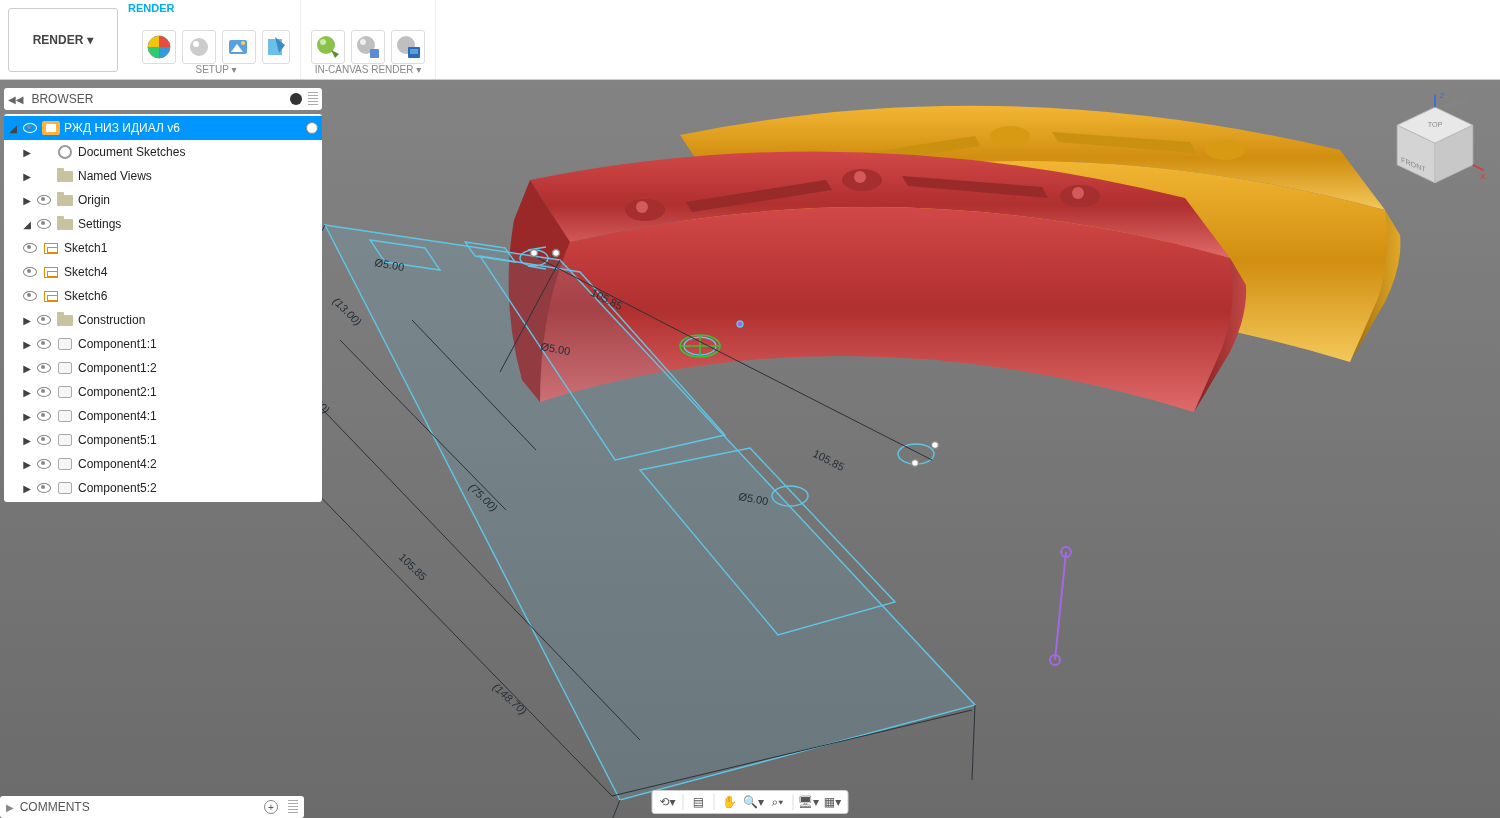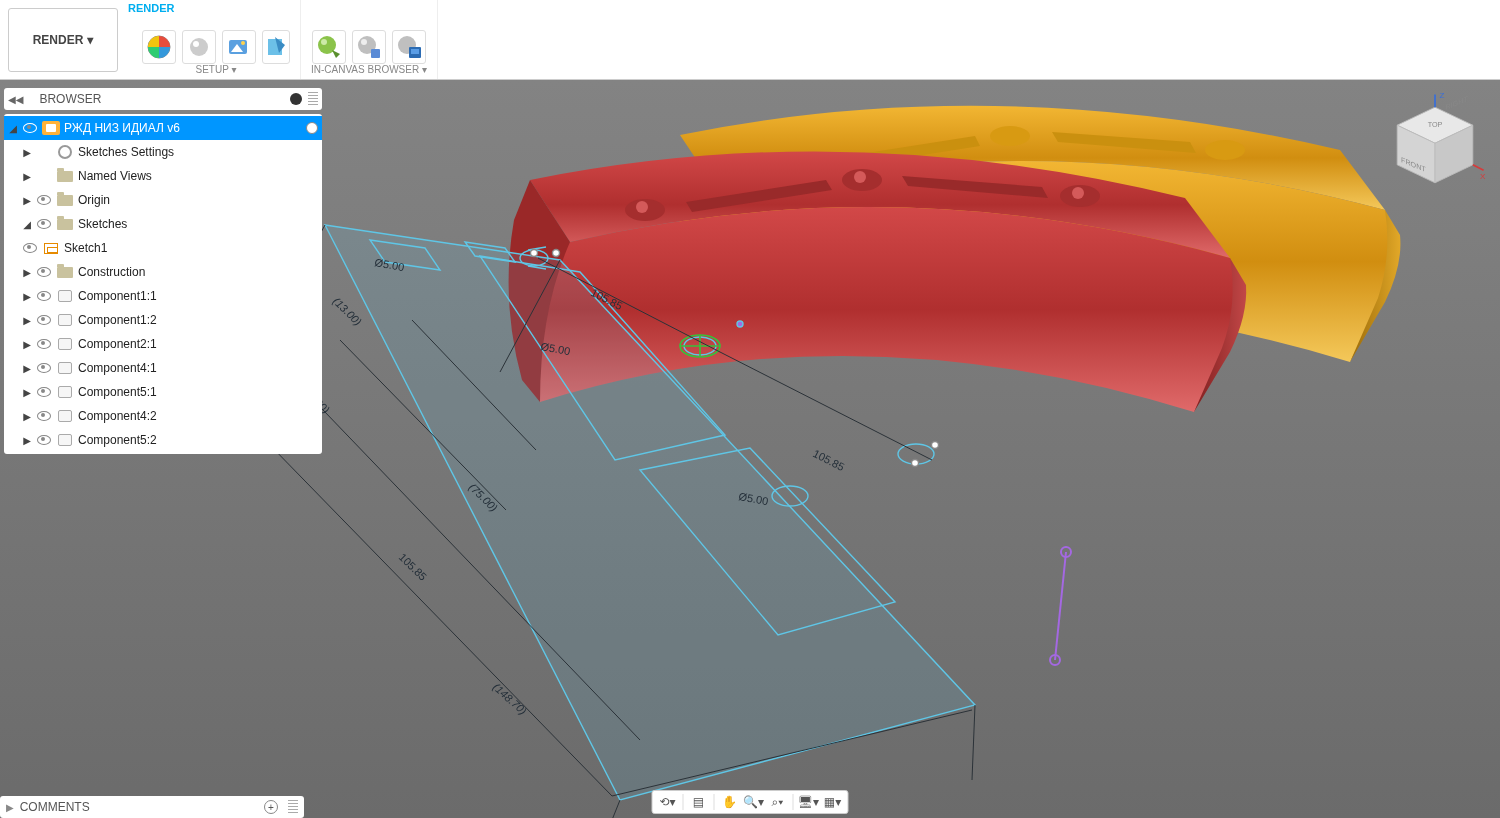--- a/index.html
+++ b/index.html
@@ -12,21 +12,21 @@
 .tb-group { display: flex; flex-direction: column; align-items: center; justify-content: flex-end; padding: 2px 10px 4px; border-right: 1px solid #eee; }
 .tb-icons { display: flex; gap: 6px; align-items: flex-end; margin-top: 18px; }
 .tb-icon { width: 34px; height: 34px; border: 1px solid #ddd; border-radius: 3px; display: flex; align-items: center; justify-content: center; cursor: pointer; position: relative; }
 .tb-icon.small { width: 28px; height: 34px; }
 .tb-group-label { margin-top: 0; font-size: 10px; color: #888; }
 
 
 .browser { position: absolute; top: 88px; left: 4px; width: 318px; background: rgba(0,0,0,0); font-size: 12px; color: #222; }
 .browser-header { background: #fff; border-radius: 3px; padding: 2px 4px; display: flex; align-items: center; gap: 4px; height: 22px; }
 .br-collapse { font-size: 10px; color: #666; }
-.br-title { flex: 1; margin-left: 12px; font-weight: normal; color: #555; }
+.br-title { flex: 1; margin-left: 4px; font-weight: normal; color: #555; }
 .br-dot { width: 12px; height: 12px; border-radius: 50%; background: #333; margin-right: 2px; }
 .br-drag { width: 10px; height: 14px; background: repeating-linear-gradient(to bottom, #aaa 0 1px, transparent 1px 3px); }
 
 .tree-root { background: #fff; border-radius: 3px; margin-top: 4px; padding: 2px 0; }
 .tree-item { display: flex; align-items: center; height: 24px; padding: 0 4px; gap: 4px; }
 .tree-item.selected { background: #0096ff; color: #fff; }
 .tree-caret { width: 10px; text-align: center; color: #444; font-size: 10px; cursor: pointer; }
 .tree-caret.blank { visibility: hidden; }
 .tree-eye { width: 16px; height: 16px; display: flex; align-items: center; justify-content: center; cursor: pointer; }
 .tree-icon { width: 18px; height: 16px; display: flex; align-items: center; justify-content: center; }
@@ -262,21 +262,21 @@
           </svg>
       </div>
       <div class="tb-icon">
         <svg width="26" height="26">
             <circle cx="11" cy="11" r="9" fill="#bfbfbf"></circle>
             <rect x="13" y="13" width="12" height="11" fill="#2b6bb3" rx="1"></rect>
             <rect x="15" y="15" width="8" height="5" fill="#5a9de6"></rect>
           </svg>
       </div>
     </div>
-    <div class="tb-group-label"><span>IN-CANVAS BROWSER</span> ▾</div>
+    <div class="tb-group-label"><span>IN-CANVAS RENDER</span> ▾</div>
   </div>
 
 </div>
 
 <div class="browser">
   <div class="browser-header">
     <span class="br-collapse">◀◀</span>
     <span class="br-title">BROWSER</span>
     <span class="br-dot"></span>
     <span class="br-drag"></span>
@@ -297,21 +297,21 @@
       <span class="tree-label">РЖД НИЗ ИДИАЛ v6</span>
       <span class="tree-right-dot"></span>
     </div>
     <div id="tree-body">
         <div class="tree-item indent-1">
           <span class="tree-caret">▶</span>
           <span style="width: 16px;"></span>
           <span class="tree-icon">
             <span class="ic-gear"></span>
           </span>
-          <span class="tree-label">Sketches Settings</span>
+          <span class="tree-label">Document Sketches</span>
         </div>
         <div class="tree-item indent-1">
           <span class="tree-caret">▶</span>
           <span style="width: 16px;"></span>
           <span class="tree-icon">
             <span class="ic-folder"></span>
           </span>
           <span class="tree-label">Named Views</span>
         </div>
         <div class="tree-item indent-1">
@@ -325,31 +325,51 @@
           <span class="tree-label">Origin</span>
         </div>
         <div class="tree-item indent-1">
           <span class="tree-caret">◢</span>
           <span class="tree-eye">
             <span class="ic-eye"></span>
           </span>
           <span class="tree-icon">
             <span class="ic-folder"></span>
           </span>
-          <span class="tree-label">Sketches</span>
+          <span class="tree-label">Settings</span>
         </div>
         <div class="tree-item indent-2">
           <span class="tree-caret blank"></span>
           <span class="tree-eye">
             <span class="ic-eye"></span>
           </span>
           <span class="tree-icon">
             <span class="ic-sketch"></span>
           </span>
           <span class="tree-label">Sketch1</span>
+        </div>
+        <div class="tree-item indent-2">
+          <span class="tree-caret blank"></span>
+          <span class="tree-eye">
+            <span class="ic-eye"></span>
+          </span>
+          <span class="tree-icon">
+            <span class="ic-sketch"></span>
+          </span>
+          <span class="tree-label">Sketch4</span>
+        </div>
+        <div class="tree-item indent-2">
+          <span class="tree-caret blank"></span>
+          <span class="tree-eye">
+            <span class="ic-eye"></span>
+          </span>
+          <span class="tree-icon">
+            <span class="ic-sketch"></span>
+          </span>
+          <span class="tree-label">Sketch6</span>
         </div>
         <div class="tree-item indent-1">
           <span class="tree-caret">▶</span>
           <span class="tree-eye">
             <span class="ic-eye"></span>
           </span>
           <span class="tree-icon">
             <span class="ic-folder"></span>
           </span>
           <span class="tree-label">Construction</span>

